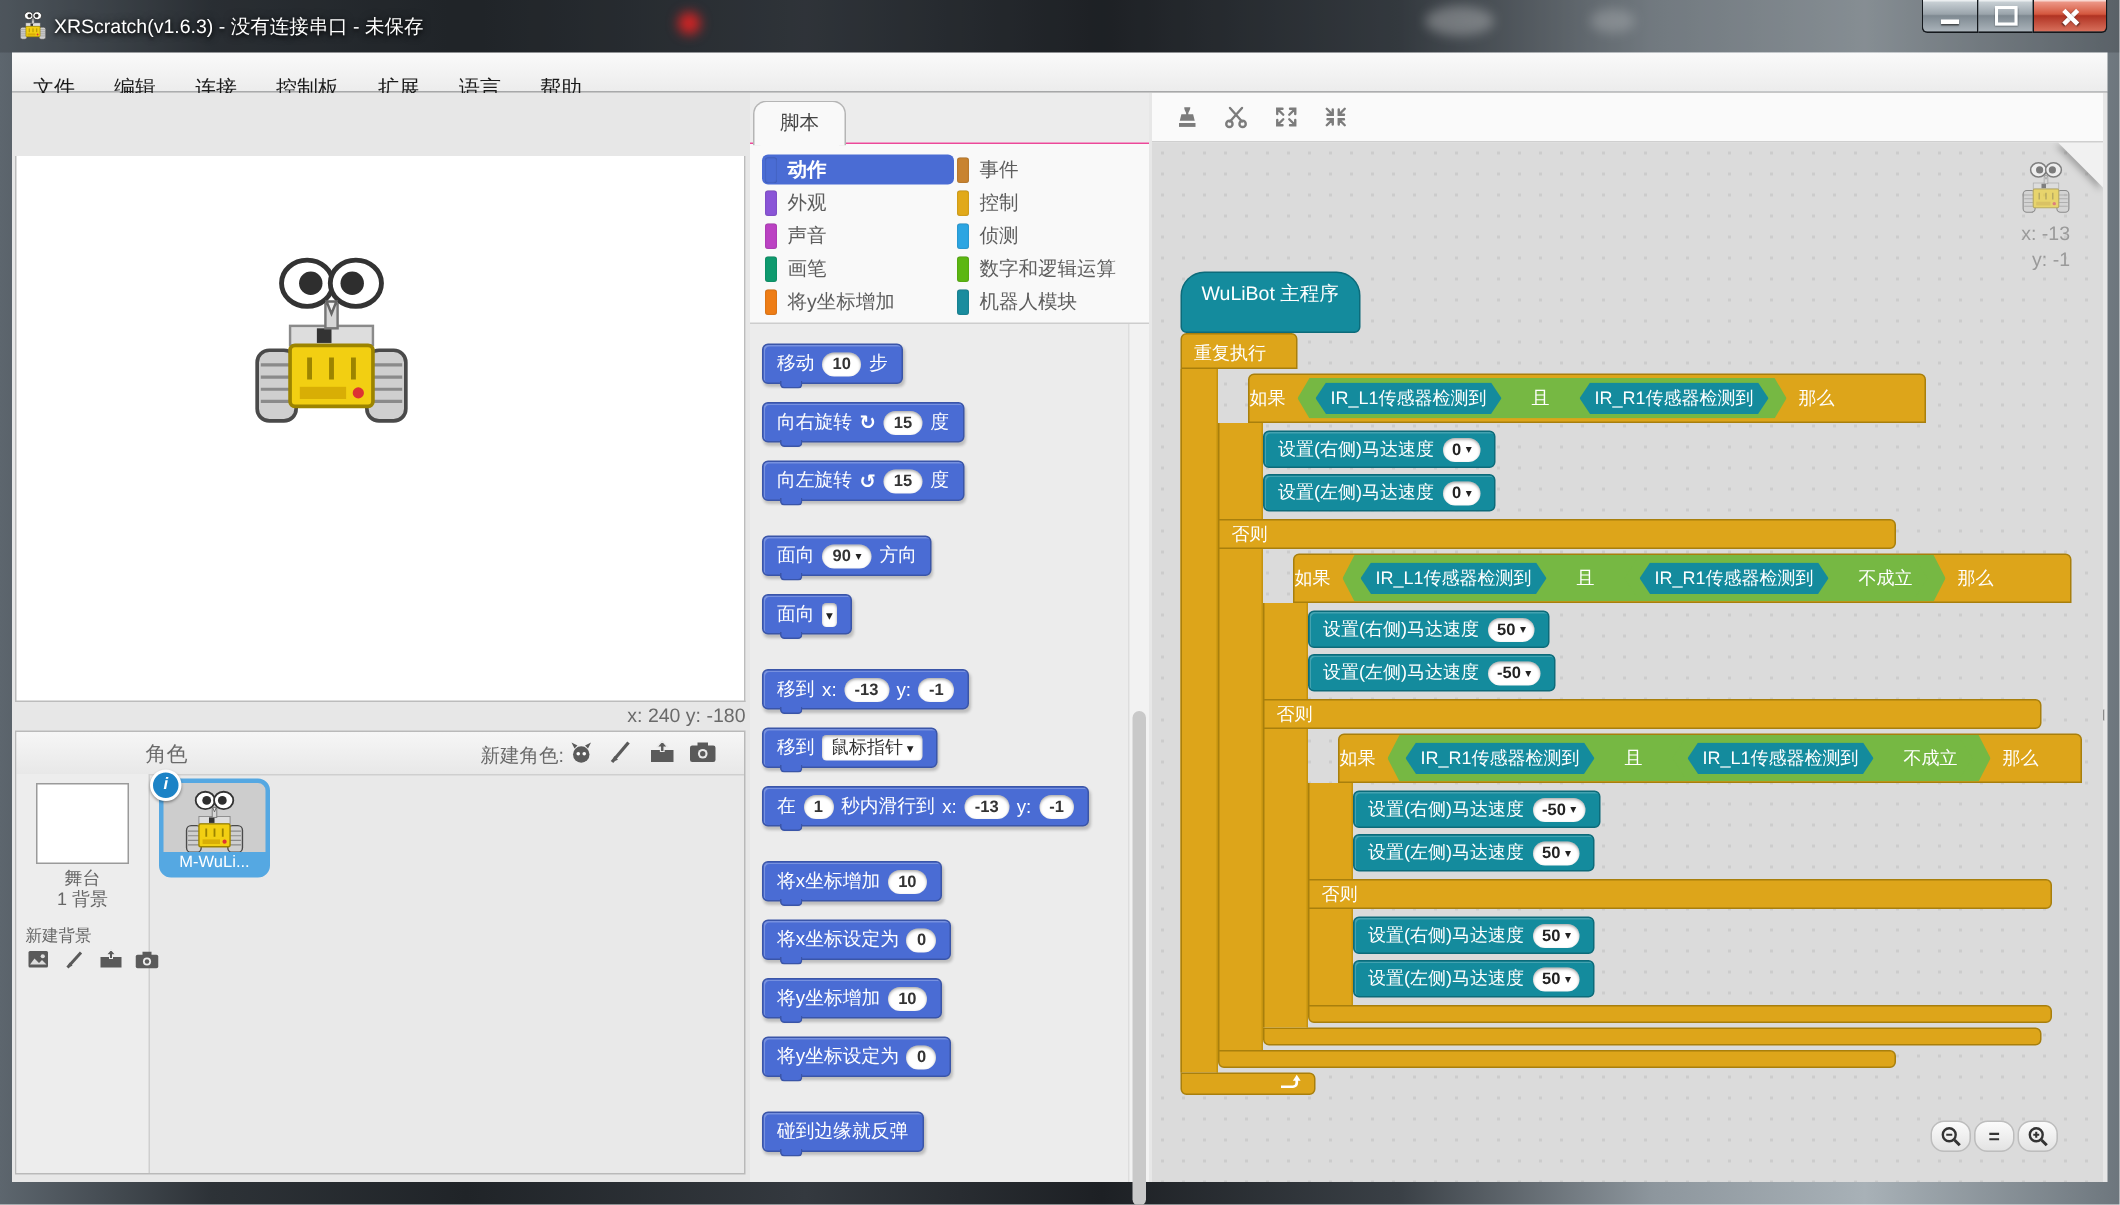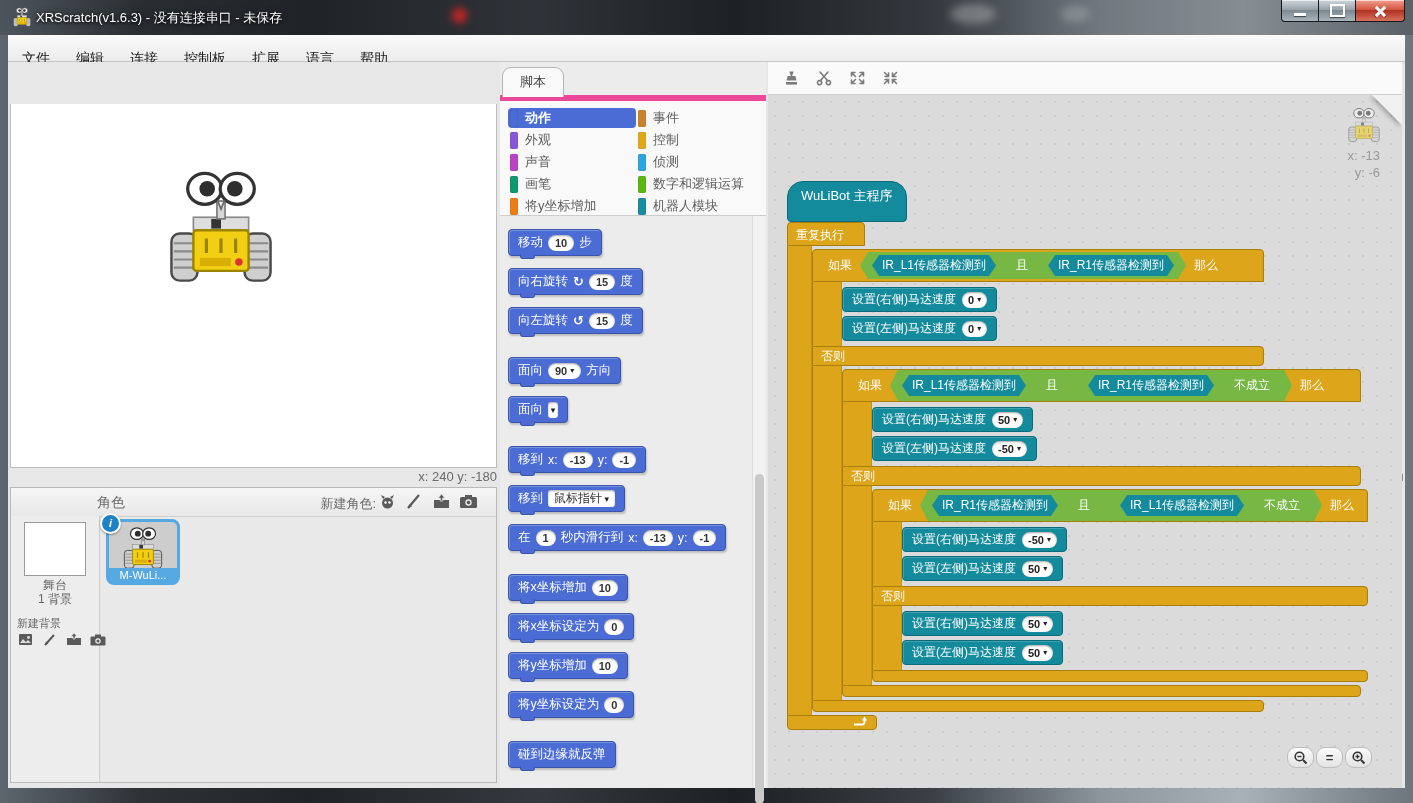--- a/index.html
+++ b/index.html
@@ -72,21 +72,21 @@
   .info-badge{position:absolute;left:-9px;top:-9px;width:17px;height:17px;border-radius:50%;
     background:#1c83c6;border:2px solid #fff;color:#fff;font-size:11px;font-weight:bold;
     text-align:center;line-height:17px;font-style:italic;box-shadow:0 1px 2px rgba(0,0,0,.4);}
   
   .palette{position:absolute;left:492px;top:0;width:266px;height:726px;background:#ececec;}
   .tabs{position:absolute;left:2px;top:5px;display:flex;flex-direction:column;}
   .tab{padding:5px 17px 6px;font-size:13px;color:#7a7a7a;background:linear-gradient(#f2f2f2,#dcdcdc);
     border:1px solid #b5b5b5;border-bottom:none;border-radius:9px 9px 0 0;margin-right:3px;cursor:pointer;}
   .tab.active{background:#f9f9f9;color:#444;position:relative;z-index:3;}
   .cat-panel{position:absolute;left:0;top:33px;width:266px;height:121px;box-sizing:border-box;
-    background:#f9f9f9;border-top:6px solid #ec4899;border-bottom:1px solid #cdcdcd;padding:6px 0 0 8px;z-index:2;}
+    background:#f9f9f9;border-top:1px solid #ec4899;border-bottom:1px solid #cdcdcd;padding:6px 0 0 8px;z-index:2;}
   .cat-cols{display:flex;}
   .cat-col{display:flex;flex-direction:column;}
   .cat-col.l{width:128px;}
   .cat-col.r{width:126px;}
   .cat{display:flex;align-items:center;gap:7px;height:20px;margin:1px 0;font-size:13px;color:#5d5d5d;
     border-radius:4px;padding:0 4px 0 2px;cursor:pointer;white-space:nowrap;}
   .cat .chip{width:8px;height:17px;border-radius:2px;flex:none;box-shadow:inset 0 0 1px rgba(0,0,0,.4);}
   .cat.sel{color:#fff;font-weight:bold;}
   .blocks-area{position:absolute;left:0;top:154px;width:266px;bottom:0;overflow:hidden;background:#ececec;}
   .pblock{display:flex;align-items:center;gap:5px;width:max-content;position:relative;
@@ -130,21 +130,21 @@
     padding:5px 13px 16px;width:max-content;font-size:13px;cursor:pointer;}
   .c-label{background:#dda51a;border:1px solid #a87f0c;border-radius:4px 4px 0 0;
     width:78px;height:24px;line-height:24px;padding-left:8px;box-sizing:border-box;cursor:pointer;}
   .c-row{display:flex;align-items:stretch;}
   .c-wall{width:23px;background:#dda51a;border-left:1px solid #a87f0c;border-right:1px solid #c5930f;flex:none;}
   .c-bottom{background:#dda51a;border:1px solid #a87f0c;border-radius:0 4px 4px 4px;
     width:88px;height:13px;position:relative;}
   .c-bottom svg{position:absolute;right:8px;top:0px;}
   .ifblk{width:max-content;}
   .if-head{display:flex;align-items:center;gap:8px;background:#dda51a;border:1px solid #a87f0c;
-    border-radius:4px 4px 0 0;padding:3px 15px;box-sizing:border-box;height:33px;cursor:pointer;white-space:nowrap;}
+    border-radius:4px 4px 0 0;padding:3px 0;box-sizing:border-box;height:33px;cursor:pointer;white-space:nowrap;margin-left:20px;}
   .if-wall{width:28px;background:#dda51a;border-left:1px solid #a87f0c;border-right:1px solid #c5930f;flex:none;}
   .if-else{background:#dda51a;border:1px solid #a87f0c;height:20px;line-height:19px;padding-left:8px;
     box-sizing:border-box;border-radius:0 4px 4px 0;}
   .if-close{background:#dda51a;border:1px solid #a87f0c;height:12px;box-sizing:border-box;border-radius:0 4px 4px 4px;}
   .w1{width:452px;}.w2{width:519px;}.w3{width:496px;}
   .if-body{padding:3px 0 3px 0;display:flex;flex-direction:column;align-items:flex-start;}
   .stk{display:flex;align-items:center;gap:6px;background:#148b9d;border:1px solid #0c6b7a;border-radius:4px;
     padding:3px 9px;margin:2px 0;white-space:nowrap;width:max-content;cursor:pointer;
     box-shadow:inset 1px 1px 0 rgba(255,255,255,.2);}
   .dd{background:#fff;color:#222;border-radius:10px;padding:0 6px;height:16px;line-height:16px;
@@ -459,21 +459,21 @@
     </div>
 
     <div class="sc-canvas">
       <div class="fold"></div>
 
       <div class="spr-info">
         <svg width="32" height="36">
             <use href="#robot" width="32" height="36"></use>
           </svg>
         <div>x: -13</div>
-        <div>y: -6</div>
+        <div>y: -1</div>
       </div>
 
       <div class="stack-root">
         <div class="hat">WuLiBot 主程序</div>
 
         <div class="cblk">
           <div class="c-label">重复执行</div>
           <div class="c-row">
             <div class="c-wall"></div>
             <div class="if-body">

